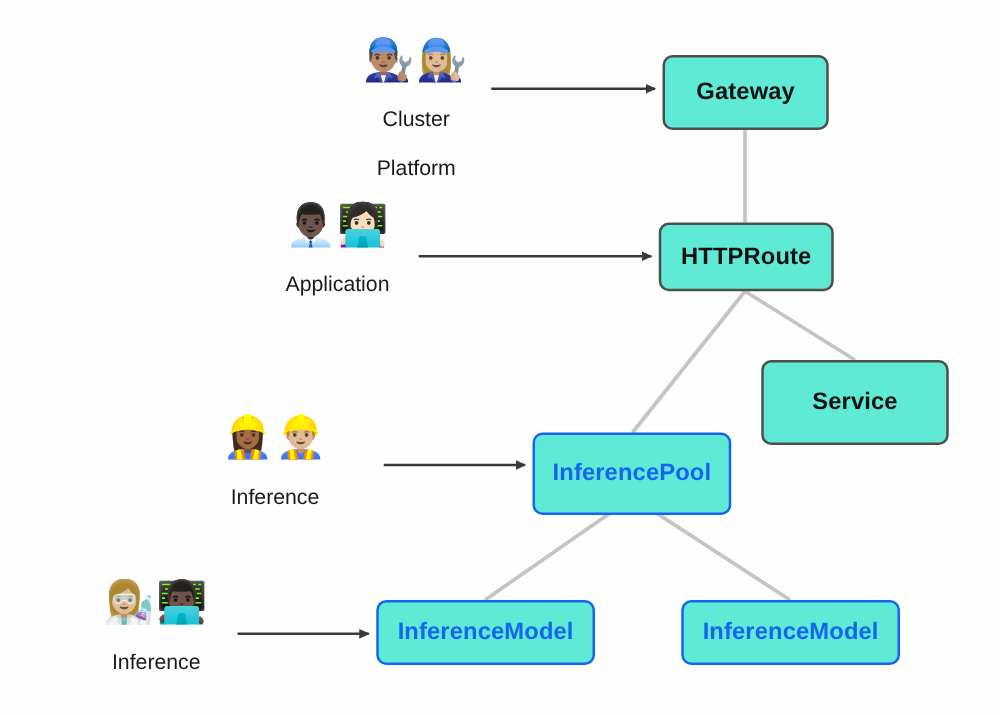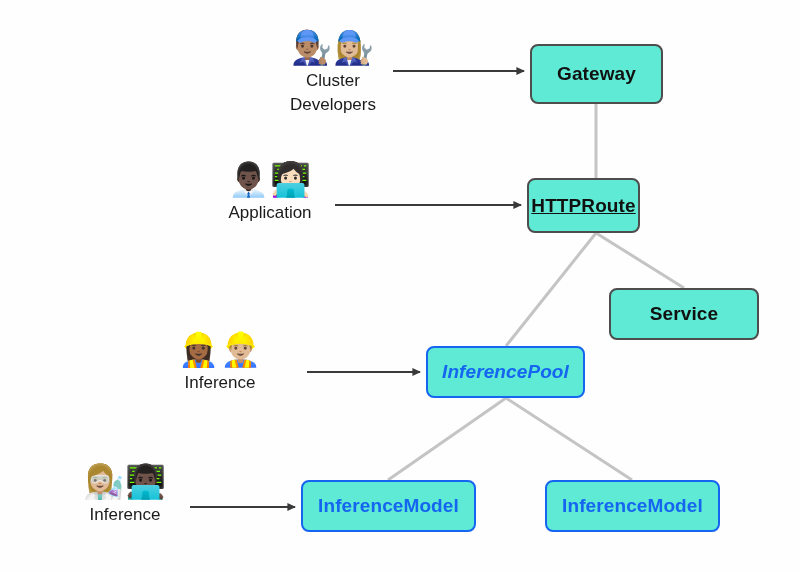--- a/index.html
+++ b/index.html
@@ -46,21 +46,21 @@
     font-size: 33px;
     line-height: 40px;
     white-space: nowrap;
     letter-spacing: 1px;
   }
   .actor .caption {
     font-size: 17px;
     color: #1a1a1a;
     line-height: 22px;
     white-space: nowrap;
-    margin-top: 2px;
+    margin-top: 17px;
   }
   svg.links {
     position: absolute;
     left: 0;
     top: 0;
     width: 800px;
     height: 572px;
     z-index: 1;
   }
   svg.arrows {
@@ -94,44 +94,44 @@
     <line x1="393" y1="71" x2="524" y2="71" stroke="#3a3a3a" stroke-width="2" marker-end="url(#ah)"></line>
     <line x1="335" y1="205" x2="521" y2="205" stroke="#3a3a3a" stroke-width="2" marker-end="url(#ah)"></line>
     <line x1="307" y1="372" x2="420" y2="372" stroke="#3a3a3a" stroke-width="2" marker-end="url(#ah)"></line>
     <line x1="190" y1="507" x2="295" y2="507" stroke="#3a3a3a" stroke-width="2" marker-end="url(#ah)"></line>
   </svg>
 
   <div class="node" style="left:530px; top:44px; width:133px; height:60px;">
     <span>Gateway</span>
   </div>
 
-  <div class="node" style="left:527px; top:178px; width:113px; height:55px;text-decoration:underline;">
+  <div class="node" style="left:527px; top:178px; width:140px; height:55px;">
     <span>HTTPRoute</span>
   </div>
 
-  <div class="node" style="left:609px; top:288px; width:150px; height:52px;">
+  <div class="node" style="left:609px; top:288px; width:150px; height:68px;">
     <span>Service</span>
   </div>
 
-  <div class="node accent" style="left:426px; top:346px; width:159px; height:52px;font-style:italic;">
+  <div class="node accent" style="left:426px; top:346px; width:159px; height:66px;">
     <span>InferencePool</span>
   </div>
 
   <div class="node accent" style="left:301px; top:480px; width:175px; height:52px;">
     <span>InferenceModel</span>
   </div>
 
   <div class="node accent" style="left:545px; top:480px; width:175px; height:52px;">
     <span>InferenceModel</span>
   </div>
 
   <div class="actor" style="left:278px; top:28px; width:110px;">
     <div class="emojis">👨🏽‍🔧👩🏼‍🔧</div>
     <div class="caption">Cluster</div>
-    <div class="caption">Developers</div>
+    <div class="caption">Platform</div>
   </div>
 
   <div class="actor" style="left:215px; top:160px; width:110px;">
     <div class="emojis">👨🏿‍💼👩🏻‍💻</div>
     <div class="caption">Application</div>
   </div>
 
   <div class="actor" style="left:165px; top:330px; width:110px;">
     <div class="emojis">👷🏾‍♀️👷🏼‍♂️</div>
     <div class="caption">Inference</div>

